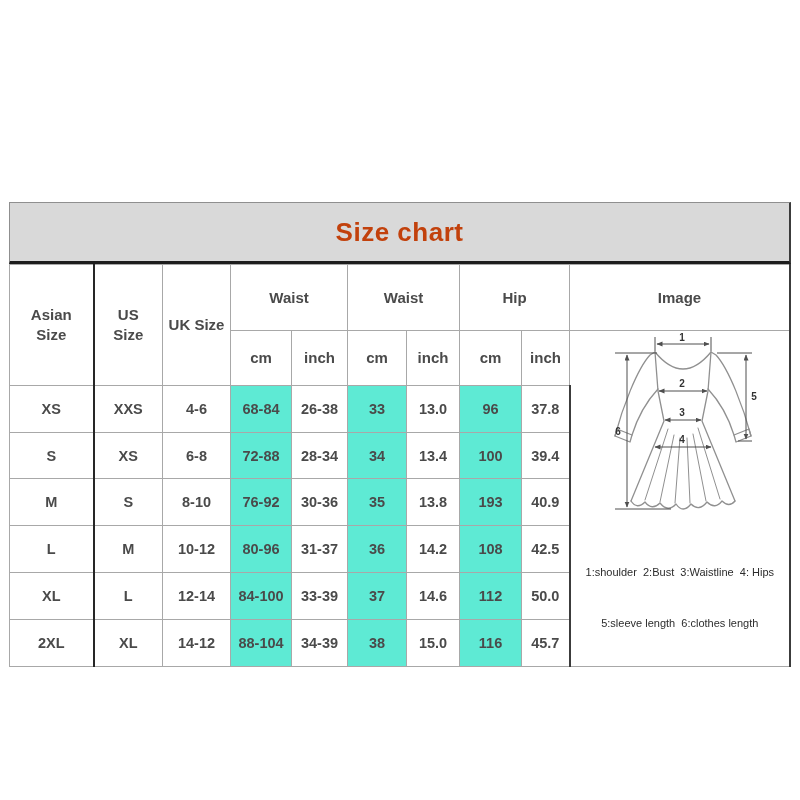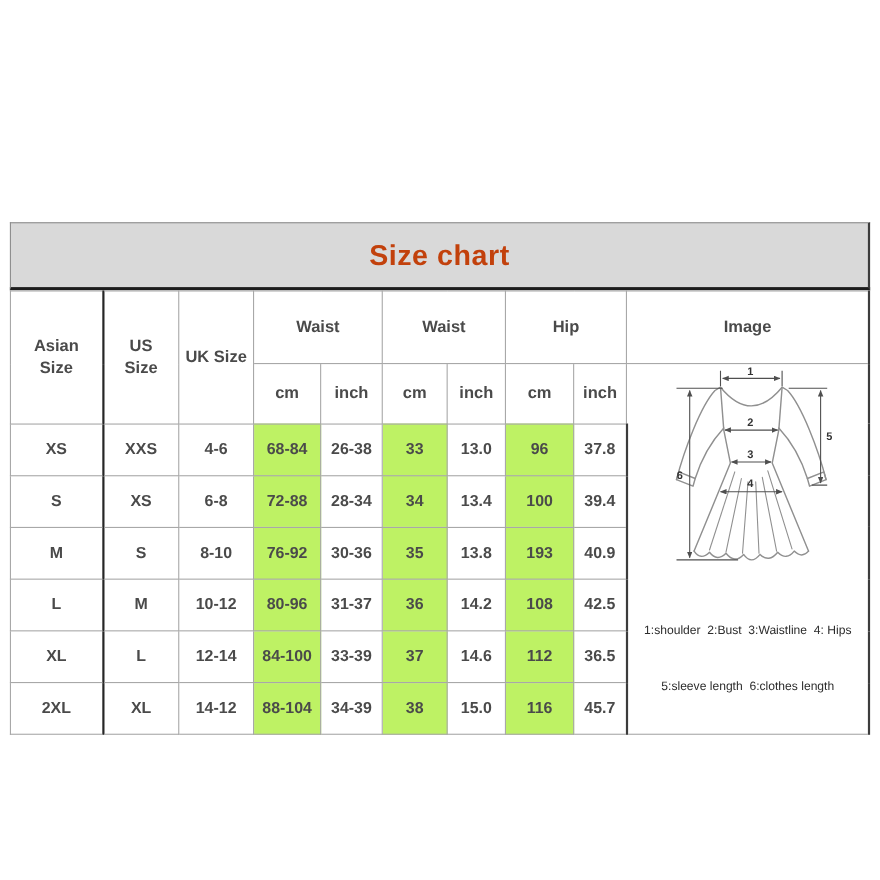--- a/index.html
+++ b/index.html
@@ -19,21 +19,21 @@
   }
   table.sizes th, table.sizes td{
     box-sizing:border-box;border:1px solid #a8a8a8;padding:0;
     text-align:center;vertical-align:middle;
     font-weight:bold;font-size:15px;color:#4a4a4a;
   }
   table.sizes tr > *:last-child{border-right:2px solid #3c3c3c;}
   .head-row th{height:66px;}
   .unit-row th{height:43px;font-size:15px;}
   tr.data td{height:37px;font-size:14.5px;}
-  td.shade{background:#bef264;}
+  td.shade{background:#5eead4;}
   .cut{border-right:2px solid #262626 !important;margin-top:13px;}
   .pre{white-space:pre-line;line-height:1.35;}
   td.imgcell{
     vertical-align:top;background:#fff;padding-top:8px;
   }
   .legend{
     margin-top:4px;font-size:11px;font-weight:normal;color:#2c2c2c;
     line-height:1.55;text-align:center;white-space:pre-wrap;
   }
   svg text{font-family:"Liberation Sans",sans-serif;font-weight:bold;font-size:10px;fill:#333;}
@@ -185,21 +185,21 @@
 
       <tr class="data">
         <td class="cut">XL</td>
         <td>L</td>
         <td>12-14</td>
         <td class="shade">84-100</td>
         <td>33-39</td>
         <td class="shade">37</td>
         <td>14.6</td>
         <td class="shade">112</td>
-        <td>36.5</td>
+        <td>50.0</td>
       </tr>
 
       <tr class="data">
         <td class="cut">2XL</td>
         <td>XL</td>
         <td>14-12</td>
         <td class="shade">88-104</td>
         <td>34-39</td>
         <td class="shade">38</td>
         <td>15.0</td>

